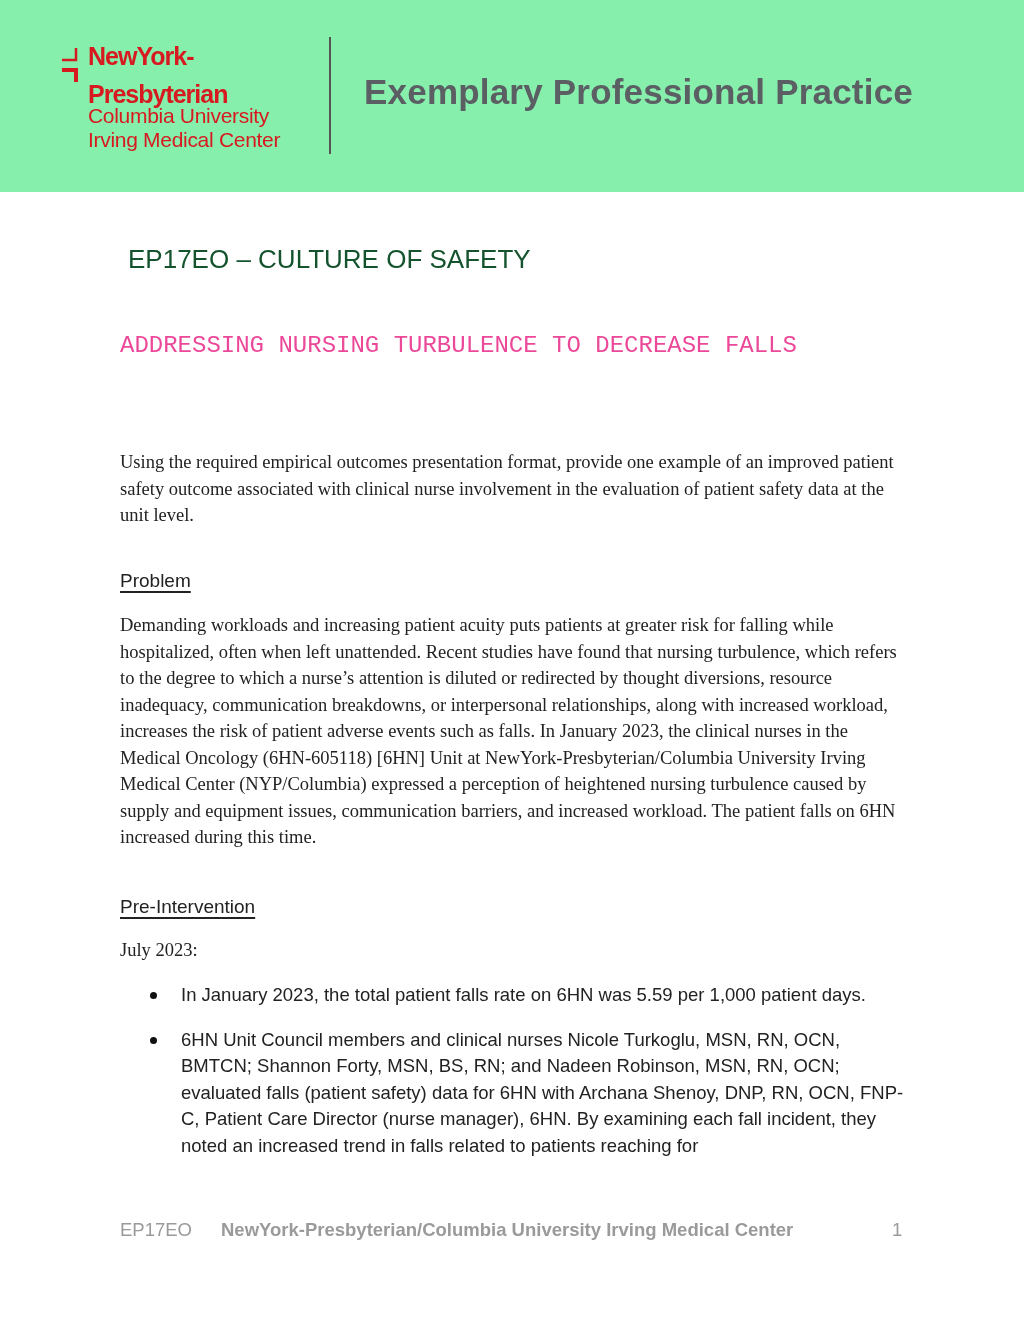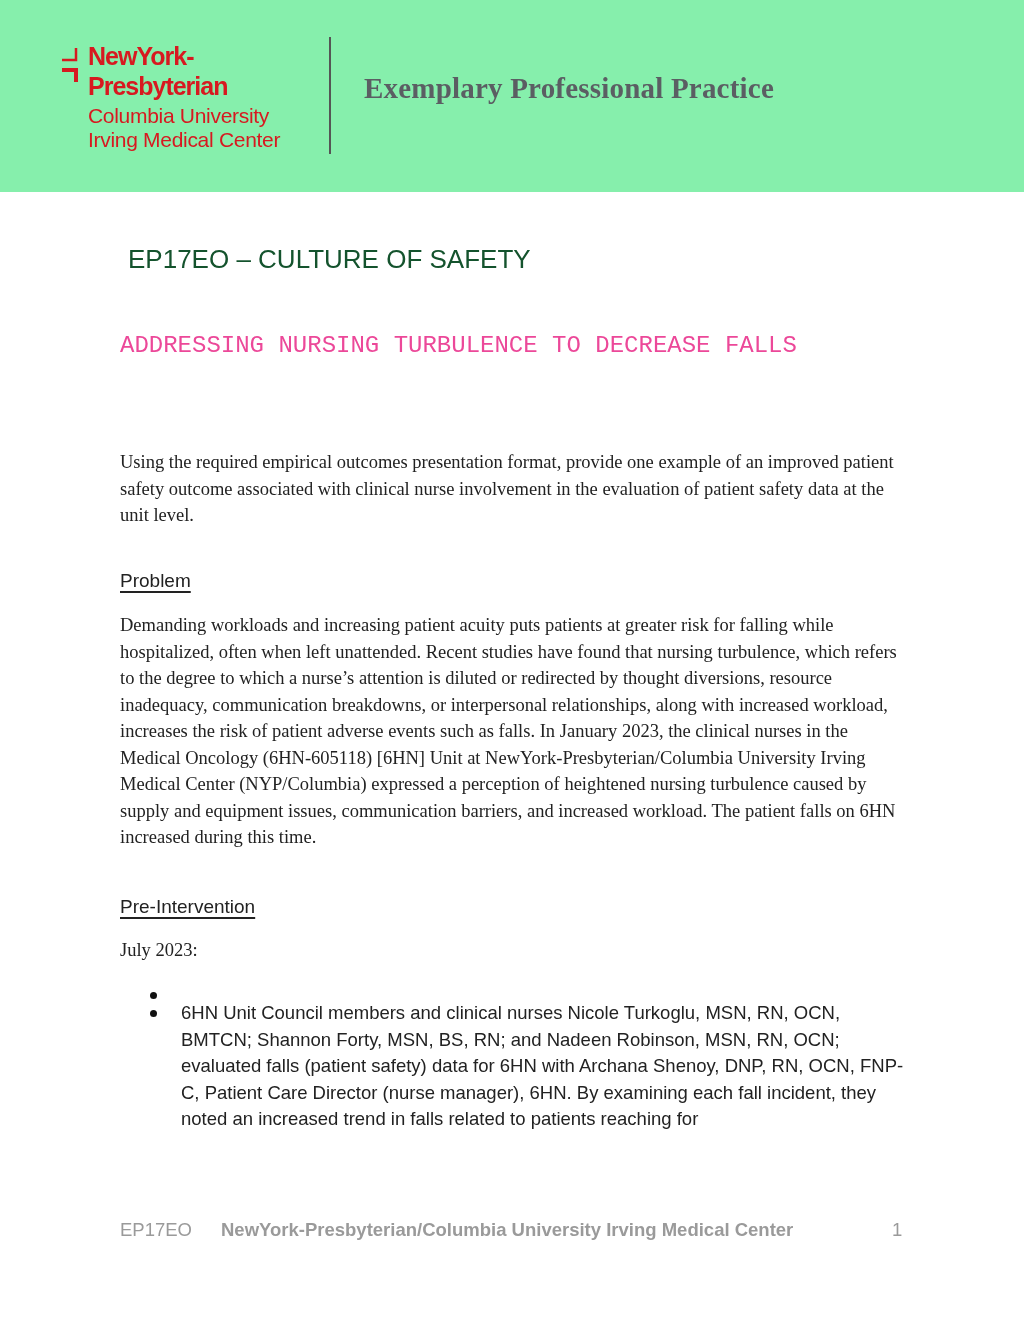--- a/index.html
+++ b/index.html
@@ -10,30 +10,30 @@
   .header-band {
     position: absolute; left: 0; top: 0; width: 1024px; height: 192px; background: #86efac;
   }
   .logo { position: absolute; left: 60px; top: 42px; width: 260px; height: 120px; }
   .logo-mark { position: absolute; left: 0; top: 4px; width: 22px; height: 40px; }
   .logo-line1, .logo-line2 {
     position: absolute; left: 28px; font-family: "Liberation Sans", sans-serif;
     font-weight: bold; color: #d71920; font-size: 25px; letter-spacing: -1px; line-height: 28px;
   }
   .logo-line1 { top: 0; }
-  .logo-line2 { top: 30px; }
+  .logo-line2 { top: 38px; }
   .logo-line3, .logo-line4 {
     position: absolute; left: 28px; color: #d71920; font-size: 21px; line-height: 24px; letter-spacing: -0.3px;
   }
   .logo-line3 { top: 62px; }
   .logo-line4 { top: 86px; }
   .header-divider { position: absolute; left: 329px; top: 37px; width: 2px; height: 117px; background: #555555; }
   .header-title {
-    position: absolute; left: 364px; top: 72px; font-size: 29px; font-weight: bold; color: #5b5e63;
-    letter-spacing: 0.2px; white-space: nowrap; font-family: Liberation Serif, serif;
+    position: absolute; left: 364px; top: 72px; font-size: 35px; font-weight: bold; color: #5b5e63;
+    letter-spacing: 0.2px; white-space: nowrap;
   }
   .doc-code {
     position: absolute; left: 128px; top: 244px; font-size: 26px; color: #14532d; white-space: nowrap;
   }
   .doc-title {
     position: absolute; left: 120px; top: 328px; width: 760px; font-size: 24px; line-height: 36px; color: #ec4899; font-family: Liberation Mono, monospace;
   }
   .body-text {
     position: absolute; left: 120px; width: 790px; font-size: 18.5px; line-height: 26.5px; color: #222; font-family: Liberation Serif, serif;
   }
@@ -73,20 +73,21 @@
 
 <div class="section-heading" style="top:570px;">Problem</div>
 <div class="body-text" style="top:612px;">Demanding workloads and increasing patient acuity puts patients at greater risk for falling while hospitalized, often when left unattended. Recent studies have found that nursing turbulence, which refers to the degree to which a nurse’s attention is diluted or redirected by thought diversions, resource inadequacy, communication breakdowns, or interpersonal relationships, along with increased workload, increases the risk of patient adverse events such as falls. In January 2023, the clinical nurses in the Medical Oncology (6HN-605118) [6HN] Unit at NewYork-Presbyterian/Columbia University Irving Medical Center (NYP/Columbia) expressed a perception of heightened nursing turbulence caused by supply and equipment issues, communication barriers, and increased workload. The patient falls on 6HN increased during this time.</div>
 
 <div class="section-heading" style="top:896px;">Pre-Intervention</div>
 <div class="body-text" style="top:937px;">July 2023:</div>
 
 <ul class="bullet-list" style="top:982px;">
   <li class="bullet-item" style="margin-bottom:18px;">
     <span class="bullet-dot"></span>
+    <span>In January 2023, the total patient falls rate on 6HN was 5.59 per 1,000 patient days.</span>
   </li>
   <li class="bullet-item">
     <span class="bullet-dot"></span>
     <span>6HN Unit Council members and clinical nurses Nicole Turkoglu, MSN, RN, OCN, BMTCN; Shannon Forty, MSN, BS, RN; and Nadeen Robinson, MSN, RN, OCN; evaluated falls (patient safety) data for 6HN with Archana Shenoy, DNP, RN, OCN, FNP-C, Patient Care Director (nurse manager), 6HN. By examining each fall incident, they noted an increased trend in falls related to patients reaching for</span>
   </li>
 </ul>
 
 <div class="footer" style="left:120px;">EP17EO</div>
 <div class="footer" style="left:221px;font-weight:bold;">NewYork-Presbyterian/Columbia University Irving Medical Center</div>
 <div class="footer" style="left:892px;">1</div>

